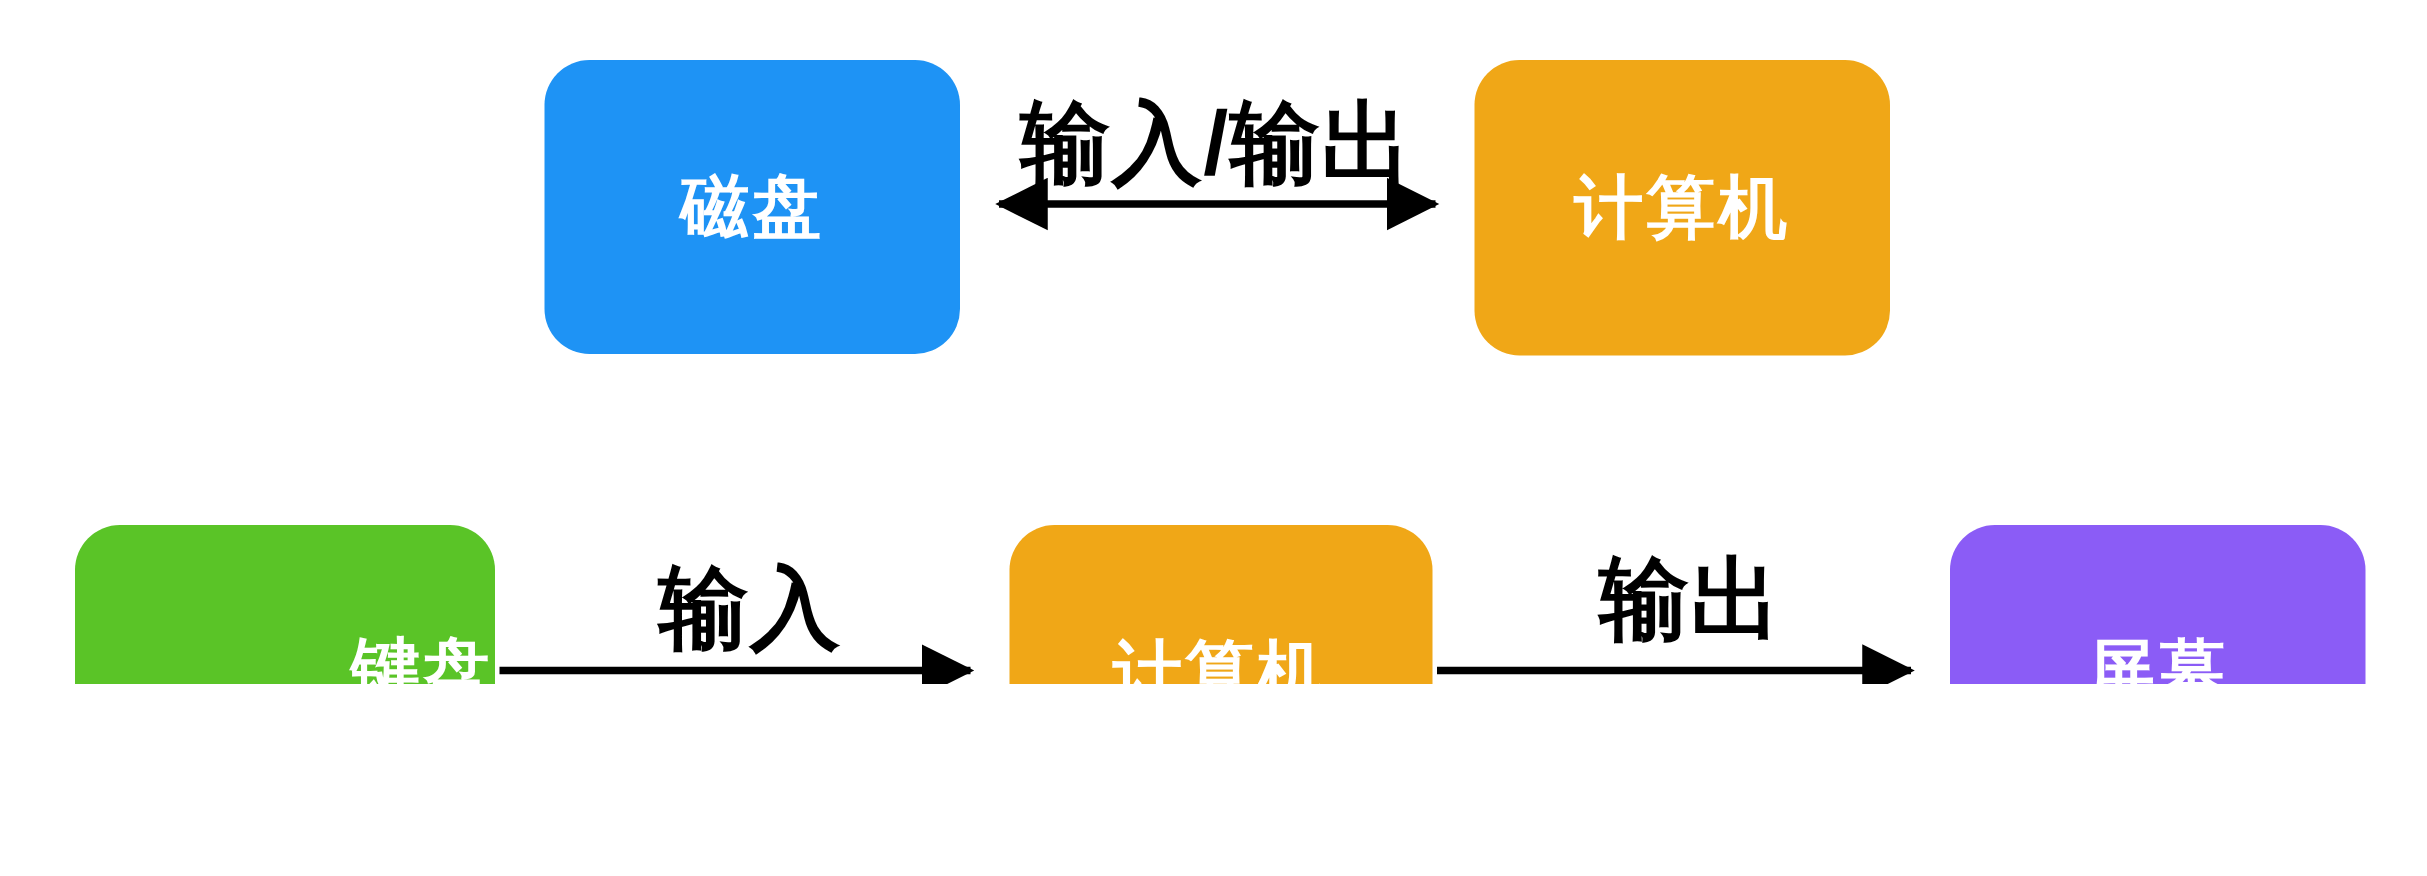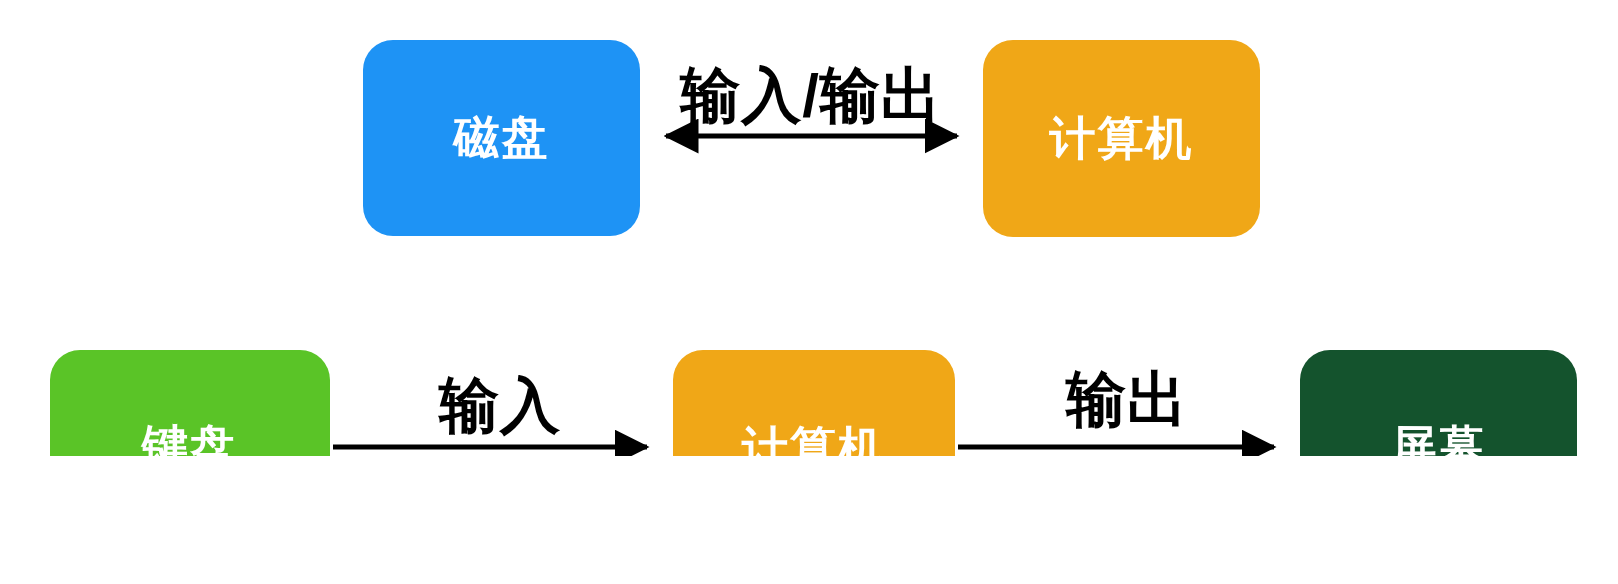--- a/index.html
+++ b/index.html
@@ -75,29 +75,29 @@
   </svg>
 
   <div class="node node-disk" style="background: rgb(30, 147, 245);">
     <span>磁盘</span>
   </div>
 
   <div class="node node-computer-top" style="background: rgb(240, 167, 23);">
     <span>计算机</span>
   </div>
 
-  <div class="node node-keyboard" style="background: rgb(90, 196, 39);">
+  <div class="node node-keyboard" style="background: rgb(90, 196, 39); justify-content: flex-end;">
     <span>键盘</span>
   </div>
 
   <div class="node node-computer-bottom" style="background: rgb(240, 167, 23);">
     <span>计算机</span>
   </div>
 
-  <div class="node node-screen" style="background: #14532d;">
+  <div class="node node-screen" style="background: #8b5cf6;">
     <span>屏幕</span>
   </div>
 
   <div class="edge-label edge-label-io">输入/输出</div>
   <div class="edge-label edge-label-input">输入</div>
   <div class="edge-label edge-label-output">输出</div>
 
 </div>
 
 </body></html>

